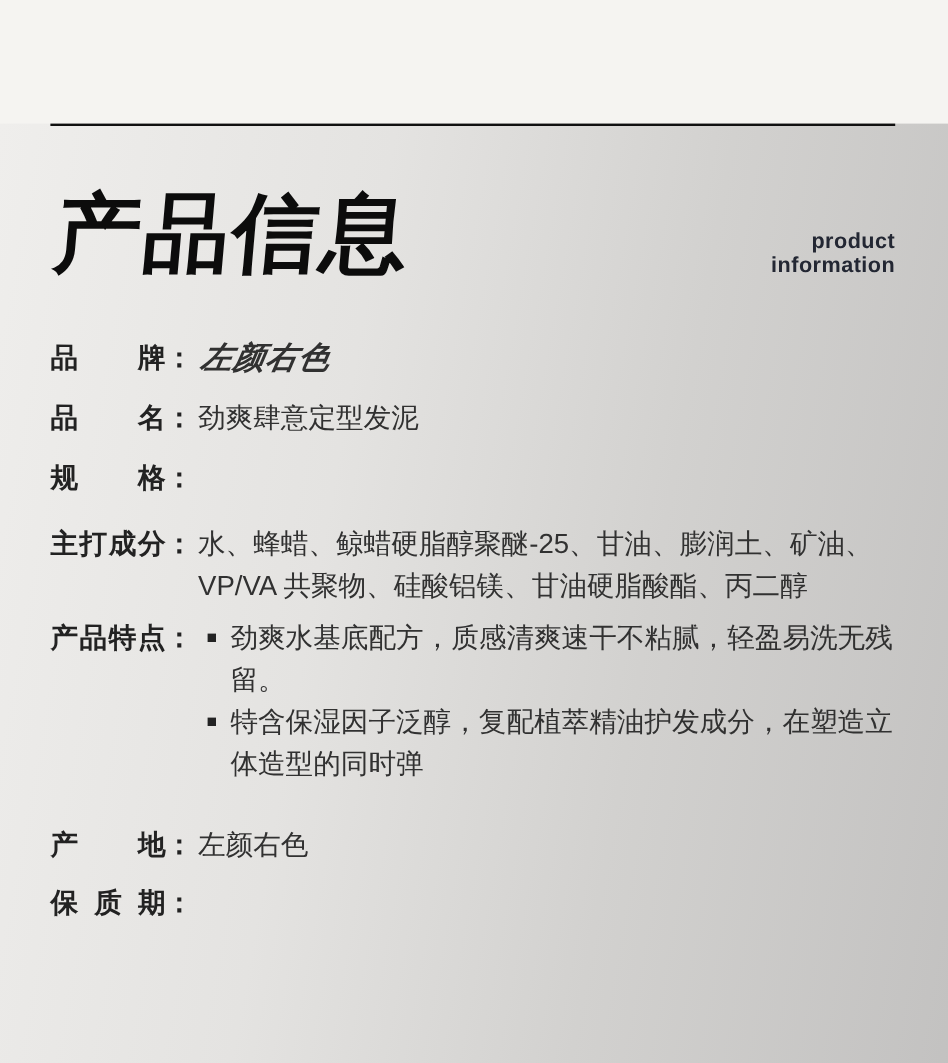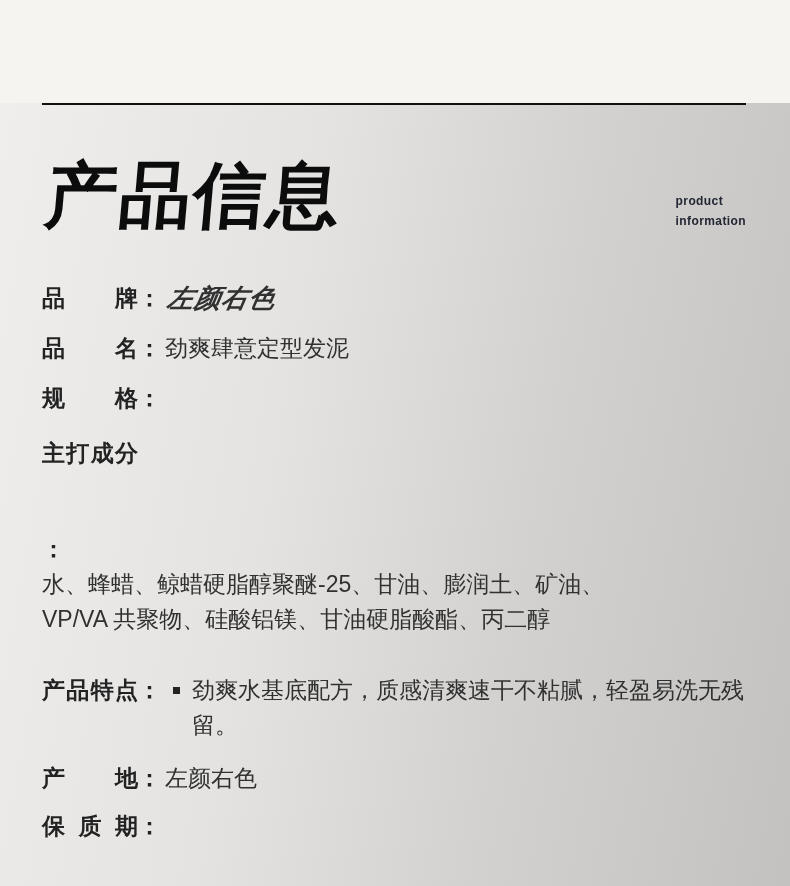--- a/index.html
+++ b/index.html
@@ -35,26 +35,26 @@
     font-size:72px;
     line-height:84px;
     font-weight:900;
     color:#0c0c0c;
     letter-spacing:2px;
     transform:skewX(-5deg);
     transform-origin:left bottom;
     white-space:nowrap;
   }
   .title-en{
-    font-size:12px;
+    font-size:18px;
     line-height:20px;
     font-weight:bold;
     color:#232733;
     letter-spacing:0.4px;
-    text-align:left;
+    text-align:right;
     padding-bottom:6px;
   }
   .spec-list{margin-top:44px;}
   .spec-row{
     display:flex;
     align-items:flex-start;
     color:#2e2e2e;
     font-size:23px;
     line-height:35px;
   }
@@ -72,22 +72,22 @@
     font-weight:bold;
     color:#222;
   }
   .spec-row .value{
     flex:1 1 auto;
     color:#313131;
     max-width:580px;
   }
   .mb-simple{margin-bottom:15px;}
   .mb-before-ingredients{margin-bottom:20px;}
-  .mb-before-features{margin-bottom:36px;flex-direction:column;}
-  .mb-before-origin{margin-bottom:18px;font-family:Liberation Serif, serif;}
+  .mb-before-features{margin-bottom:8px;}
+  .mb-before-origin{margin-bottom:33px;font-family:Liberation Serif, serif;}
   .mb-before-shelf{margin-bottom:13px;font-family:Liberation Serif, serif;}
   .brand-value{
     font-weight:900;
     font-style:italic;
     font-size:26px;
     color:#161616;
     transform:skewX(-10deg);
     transform-origin:left bottom;
     letter-spacing:1px;
   }
@@ -150,20 +150,24 @@
 
     <div class="spec-row mb-before-origin">
       <span class="label">产品特点</span>
       <span class="colon">：</span>
       <span class="value">
         <ul class="feature-list">
           <li>
             <span class="bullet-square"></span>
             <span>劲爽水基底配方，质感清爽速干不粘腻，轻盈易洗无残留。</span>
           </li>
+          <li>
+            <span class="bullet-square"></span>
+            <span>特含保湿因子泛醇，复配植萃精油护发成分，在塑造立体造型的同时弹</span>
+          </li>
         </ul>
       </span>
     </div>
 
     <div class="spec-row mb-before-shelf">
       <span class="label">产地</span>
       <span class="colon">：</span>
       <span class="value">左颜右色</span>
     </div>
 

